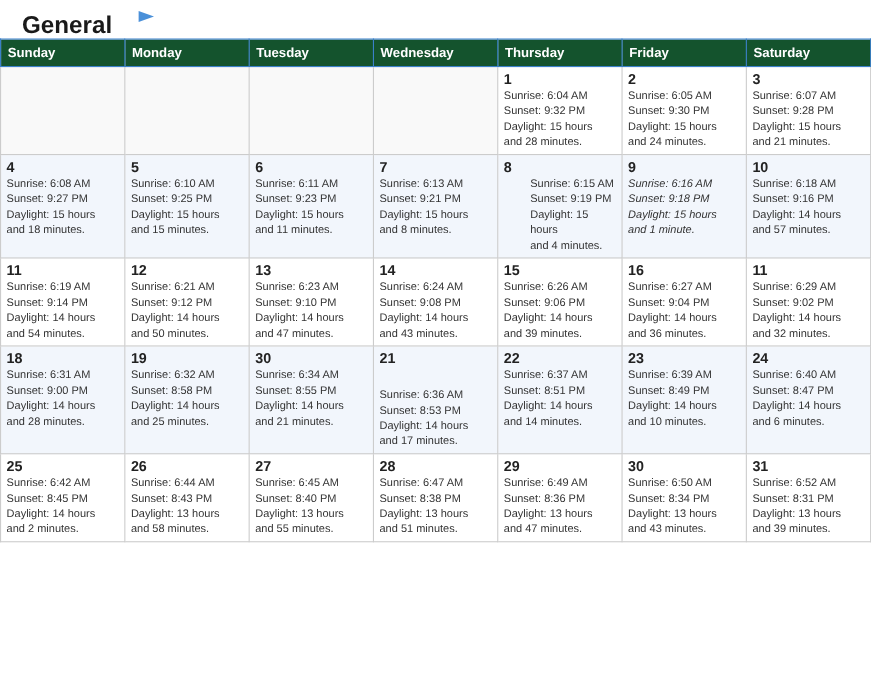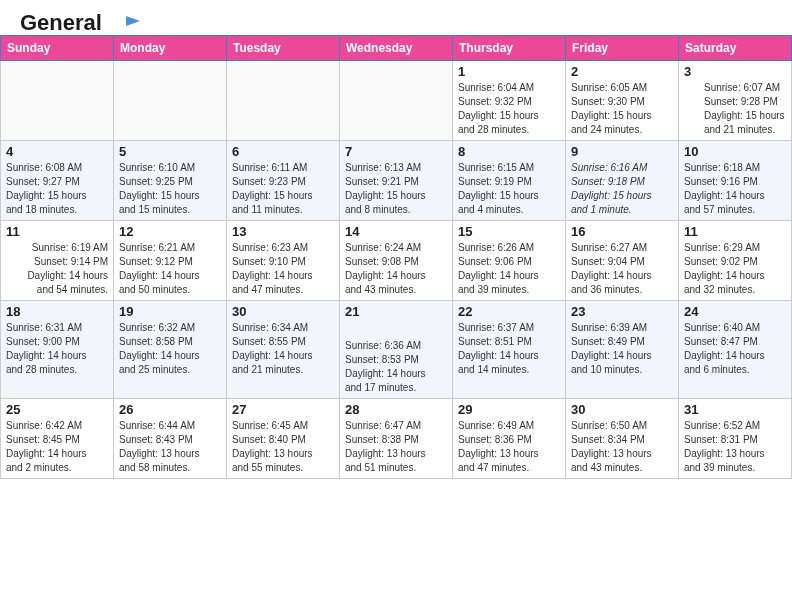--- a/index.html
+++ b/index.html
@@ -7,21 +7,21 @@
 
     .header { padding: 10px 20px 5px 20px; display: flex; align-items: flex-start; justify-content: space-between; }
     .logo { display: flex; flex-direction: column; align-items: flex-start; }
 
     .title-section { text-align: right; }
     .month-title { font-size: 36px; font-weight: bold; color: #1a1a1a; }
     .location { font-size: 15px; color: #444; }
 
     .calendar { width: 100%; border-collapse: collapse; margin: 0; }
     .calendar th {
-      background: #ec4899;
+      background: #14532d;
       color: white;
       text-align: left;
       padding: 5px 6px;
       font-size: 12px;
       border: 1px solid #3a80c9;
     }
     .calendar td {
       border: 1px solid #ccc;
       vertical-align: top;
       padding: 3px 5px;
@@ -31,21 +31,21 @@
       background: #fff;
       height: 80px;
     }
     .calendar td.empty { background: #f9f9f9; }
     .calendar tr:nth-child(even) td { background: #f2f6fc; }
     .calendar tr:nth-child(even) td.empty { background: #eef2f8; }
 
     .day-num { font-size: 13px; font-weight: bold; color: #222; display: block; margin-bottom: 2px; }
     .day-info { font-size: 10px; color: #333; line-height: 1.4; }
 
-    .logo-wrapper { display: flex; align-items: flex-end; gap: 20px; }
+    .logo-wrapper { display: flex; align-items: flex-start; gap: 20px; }
   </style>
 </head>
 <body>
 
 <div>
   <div class="header">
     <div class="logo">
       <div class="logo-wrapper">
         <span style="font-size:22px;font-weight:bold;color:#1a1a1a;">General</span>
         <svg width="18" height="22" viewBox="0 0 18 22" style="margin-left:2px;margin-top:-2px;">
@@ -87,21 +87,21 @@
           </td>
           <td>
             <span class="day-num">2</span>
             <div class="day-info" style="white-space: pre-line;">Sunrise: 6:05 AM
 Sunset: 9:30 PM
 Daylight: 15 hours
 and 24 minutes.</div>
           </td>
           <td>
             <span class="day-num">3</span>
-            <div class="day-info" style="white-space: pre-line; margin-left: 20px;">Sunrise: 6:07 AM
+            <div class="day-info" style="white-space: pre-line;">Sunrise: 6:07 AM
 Sunset: 9:28 PM
 Daylight: 15 hours
 and 21 minutes.</div>
           </td>
         </tr>
         <tr>
           <td>
             <span class="day-num">4</span>
             <div class="day-info" style="white-space: pre-line;">Sunrise: 6:08 AM
 Sunset: 9:27 PM
@@ -124,21 +124,21 @@
           </td>
           <td>
             <span class="day-num">7</span>
             <div class="day-info" style="white-space: pre-line;">Sunrise: 6:13 AM
 Sunset: 9:21 PM
 Daylight: 15 hours
 and 8 minutes.</div>
           </td>
           <td>
             <span class="day-num">8</span>
-            <div class="day-info" style="white-space: pre-line;">Sunrise: 6:15 AM
+            <div class="day-info" style="white-space: pre-line; margin-left: 24px;">Sunrise: 6:15 AM
 Sunset: 9:19 PM
 Daylight: 15 hours
 and 4 minutes.</div>
           </td>
           <td>
             <span class="day-num">9</span>
             <div class="day-info" style="white-space: pre-line; font-style: italic;">Sunrise: 6:16 AM
 Sunset: 9:18 PM
 Daylight: 15 hours
 and 1 minute.</div>
@@ -147,21 +147,21 @@
             <span class="day-num">10</span>
             <div class="day-info" style="white-space: pre-line;">Sunrise: 6:18 AM
 Sunset: 9:16 PM
 Daylight: 14 hours
 and 57 minutes.</div>
           </td>
         </tr>
         <tr>
           <td>
             <span class="day-num">11</span>
-            <div class="day-info" style="white-space: pre-line; text-align: right;">Sunrise: 6:19 AM
+            <div class="day-info" style="white-space: pre-line;">Sunrise: 6:19 AM
 Sunset: 9:14 PM
 Daylight: 14 hours
 and 54 minutes.</div>
           </td>
           <td>
             <span class="day-num">12</span>
             <div class="day-info" style="white-space: pre-line;">Sunrise: 6:21 AM
 Sunset: 9:12 PM
 Daylight: 14 hours
 and 50 minutes.</div>

